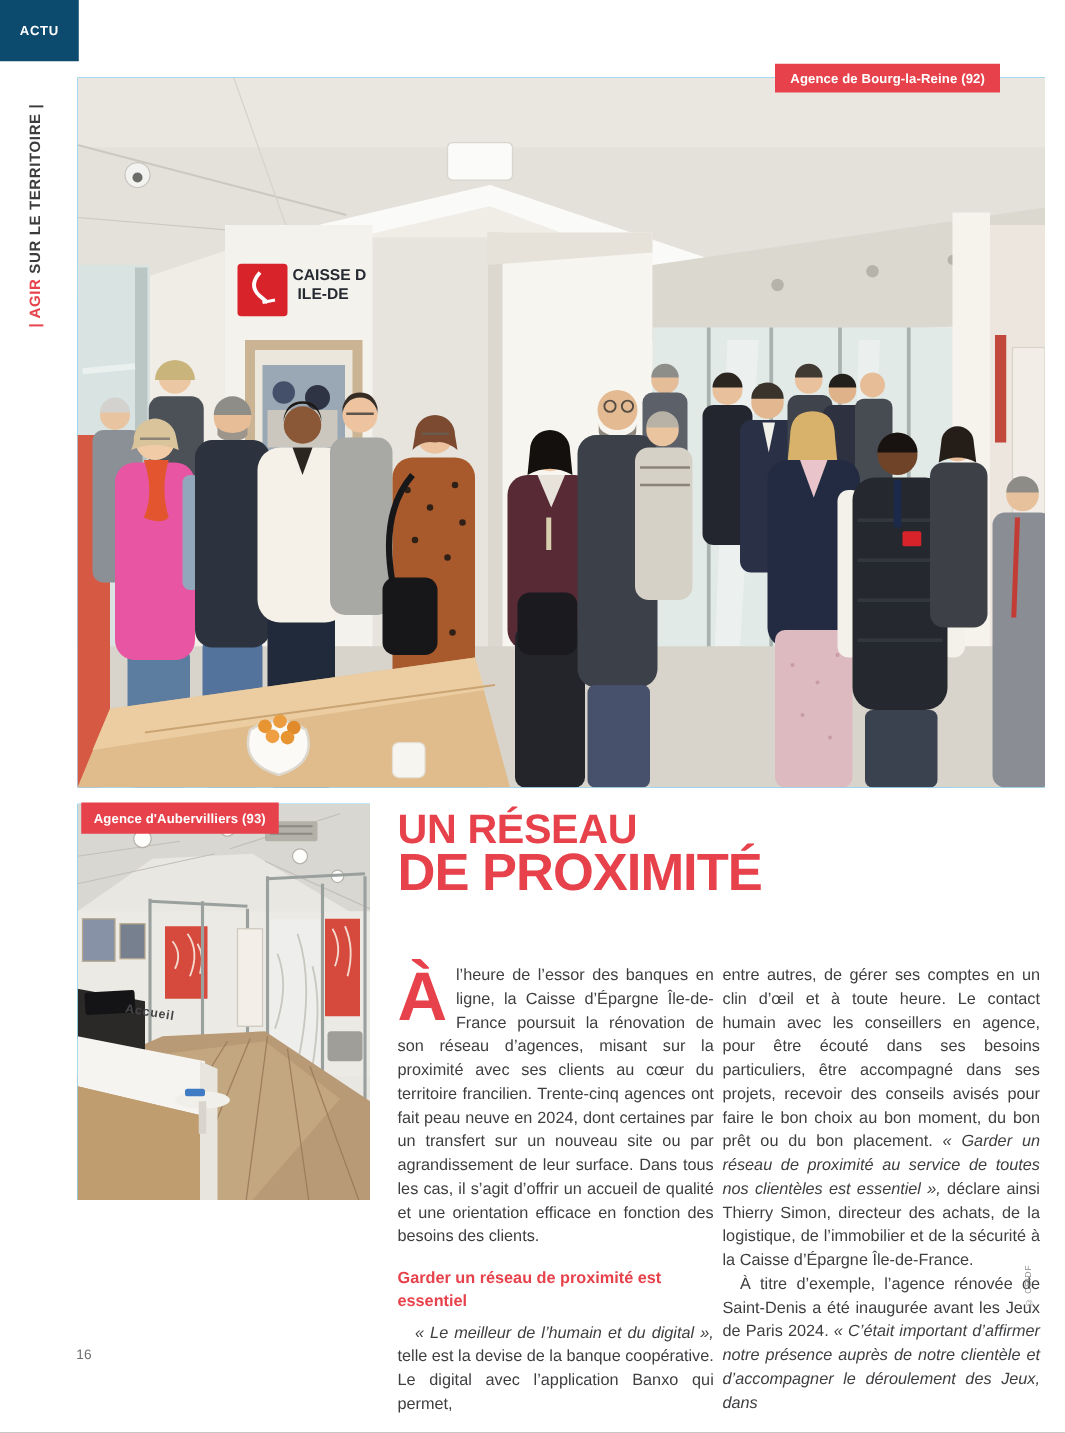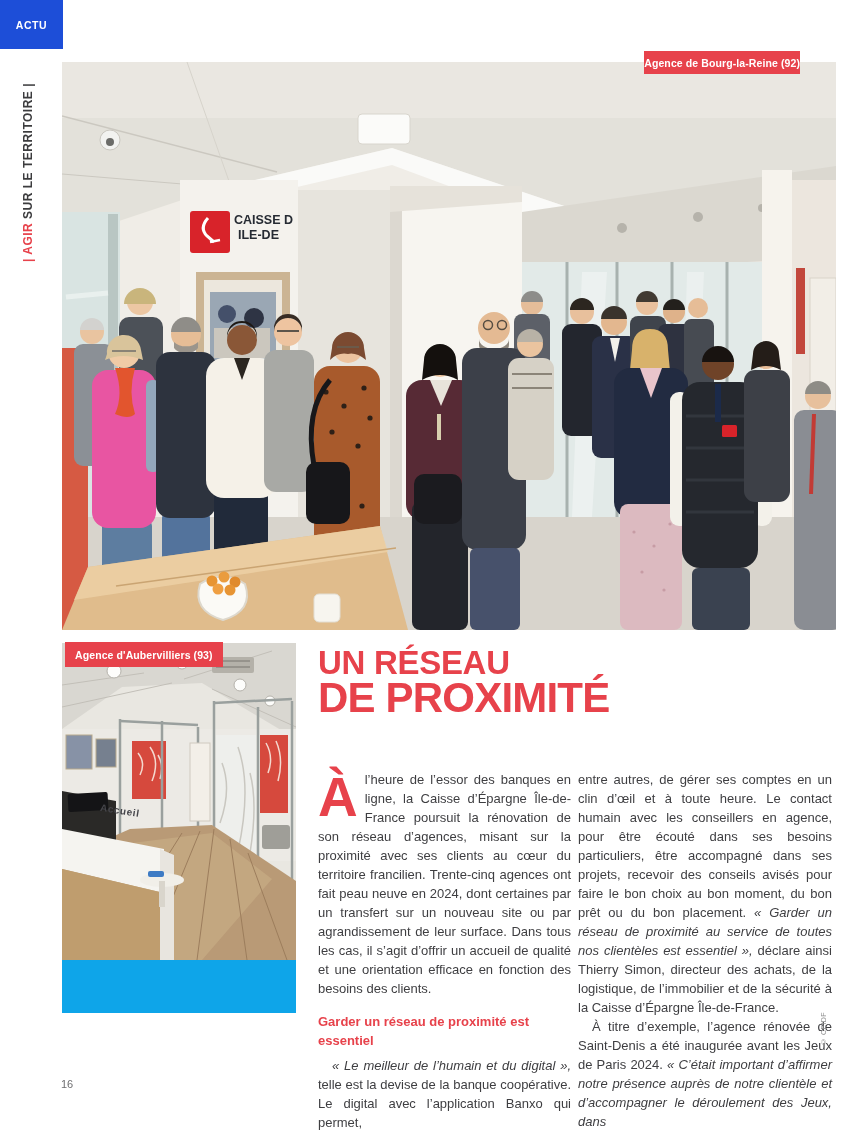--- a/index.html
+++ b/index.html
@@ -4,38 +4,38 @@
 <style>
   html,body{margin:0;padding:0;background:#9a9a9a;}
   .page{
     position:relative;width:852px;height:1146px;margin:0 auto;
     background:#ffffff;overflow:hidden;
     font-family:"Liberation Sans","DejaVu Sans",sans-serif;
     -webkit-font-smoothing:antialiased;
   }
   
   .actu-tab{
-    position:absolute;left:0;top:0;width:63px;height:49px;background:#1d4ed8;
+    position:absolute;left:0;top:0;width:63px;height:49px;background:#0c4a6e;
     display:flex;align-items:center;justify-content:center;
   }
   .actu-tab span{color:#fff;font-size:10.5px;font-weight:700;letter-spacing:.6px;}
   .section-label{
     position:absolute;left:21px;top:72px;height:190px;
     writing-mode:vertical-rl;transform:rotate(180deg);
     font-size:12px;font-weight:700;letter-spacing:.5px;color:#3c3c3e;white-space:nowrap;
   }
   .section-label .hl{color:#e7424b;}
   
   .photo{position:absolute;overflow:visible;}
   .photo-frame{position:absolute;inset:0;overflow:hidden;background:#0ea5e9;}
   .photo-main{left:62px;top:62px;width:774px;height:568px;}
-  .photo-secondary{left:62px;top:643px;width:234px;height:370px;}
+  .photo-secondary{left:62px;top:643px;width:234px;height:317px;}
   .badge{
     position:absolute;background:#e7424b;color:#fff;font-weight:700;font-size:10.5px;
-    letter-spacing:.1px;display:flex;align-items:center;padding:0 0;height:23px;
+    letter-spacing:.1px;display:flex;align-items:center;padding:0 12px;height:23px;
     white-space:nowrap;z-index:5;
   }
   .badge-main{top:-11px;right:36px;}
   .badge-secondary{left:3px;top:-1px;height:25px;padding:0 10px;}
   .sign-text{
     position:absolute;left:172px;top:151px;width:64px;overflow:hidden;z-index:3;
     color:#262b33;font-weight:800;font-size:12.5px;line-height:15px;white-space:nowrap;
   }
   .sign-text .l2{margin-left:4px;}
   .desk-sign{

